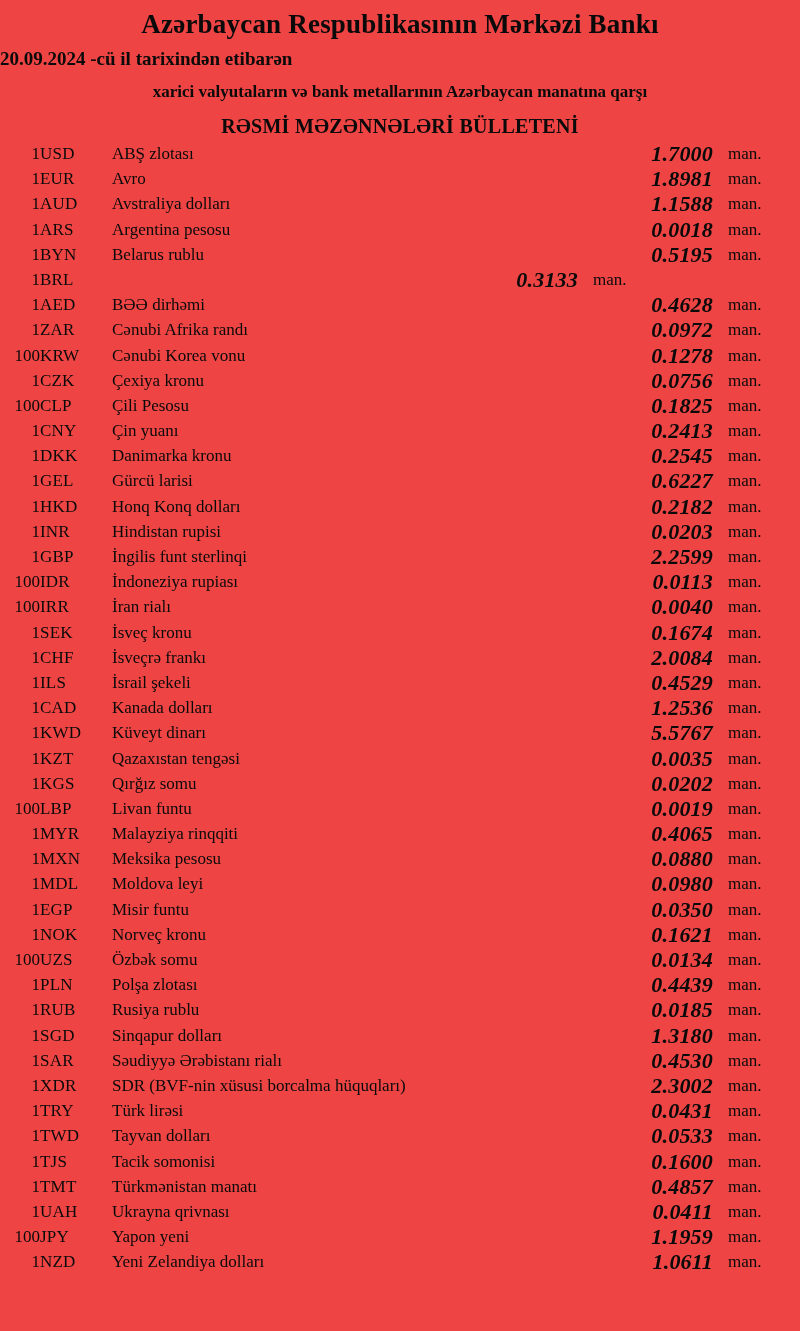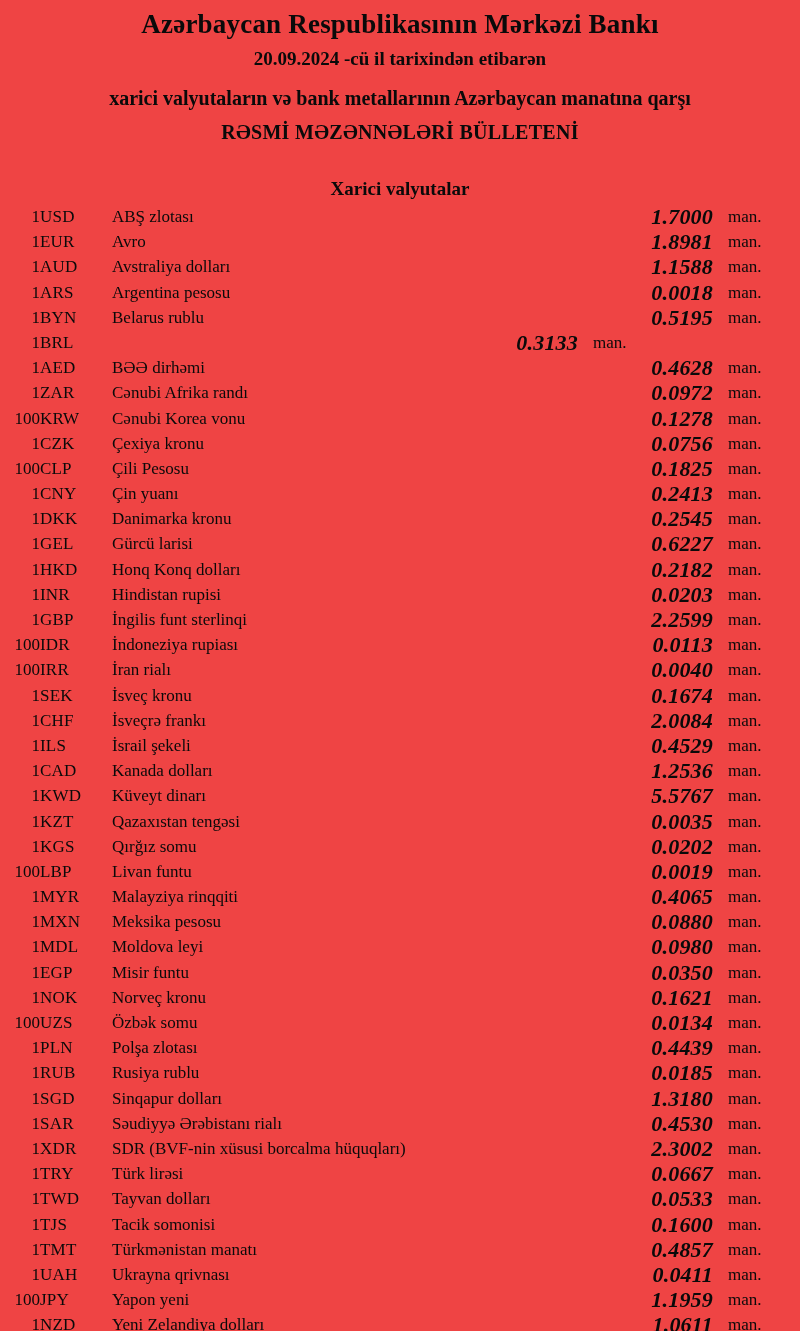--- a/index.html
+++ b/index.html
@@ -20,32 +20,31 @@
     padding-top: 8px;
   }
   .bank-title {
     text-align: center;
     font-size: 27px;
     line-height: 32px;
     font-weight: bold;
     letter-spacing: 0.2px;
   }
   .date-line {
-    text-align: center;
     font-size: 19px;
     line-height: 22px;
     font-weight: bold;
     margin-top: 8px;
   }
   .subtitle-line {
     text-align: center;
-    font-size: 20px;
+    font-size: 17px;
     line-height: 24px;
     font-weight: bold;
-    margin-top: 16px;
+    margin-top: 10px;
   }
   .bulletin-title {
     text-align: center;
     font-size: 20px;
     line-height: 24px;
     font-weight: bold;
     margin-top: 10px;
     letter-spacing: 0.3px;
   }
   .section-title {
@@ -93,21 +92,20 @@
 </style>
 </head>
 <body>
 
 <div class="page">
   <div class="bank-title">Azərbaycan Respublikasının Mərkəzi Bankı</div>
   <div class="date-line">20.09.2024 -cü il tarixindən etibarən</div>
   <div class="subtitle-line">xarici valyutaların və bank metallarının Azərbaycan manatına qarşı</div>
   <div class="bulletin-title">RƏSMİ MƏZƏNNƏLƏRİ BÜLLETENİ</div>
 
-  <div class="section-title">Xarici valyutalar</div>
 
   <div class="rates" id="rates">
   <div class="row">
     <span class="qty">1</span>
     <span class="code">USD</span>
     <span class="name">ABŞ zlotası</span>
     <span class="rate">1.7000</span>
     <span class="unit">man.</span>
   </div>
 
@@ -403,21 +401,21 @@
     <span class="code">XDR</span>
     <span class="name">SDR (BVF-nin xüsusi borcalma hüquqları)</span>
     <span class="rate">2.3002</span>
     <span class="unit">man.</span>
   </div>
 
   <div class="row">
     <span class="qty">1</span>
     <span class="code">TRY</span>
     <span class="name">Türk lirəsi</span>
-    <span class="rate">0.0667</span>
+    <span class="rate">0.0431</span>
     <span class="unit">man.</span>
   </div>
 
   <div class="row">
     <span class="qty">1</span>
     <span class="code">TWD</span>
     <span class="name">Tayvan dolları</span>
     <span class="rate">0.0533</span>
     <span class="unit">man.</span>
   </div>

